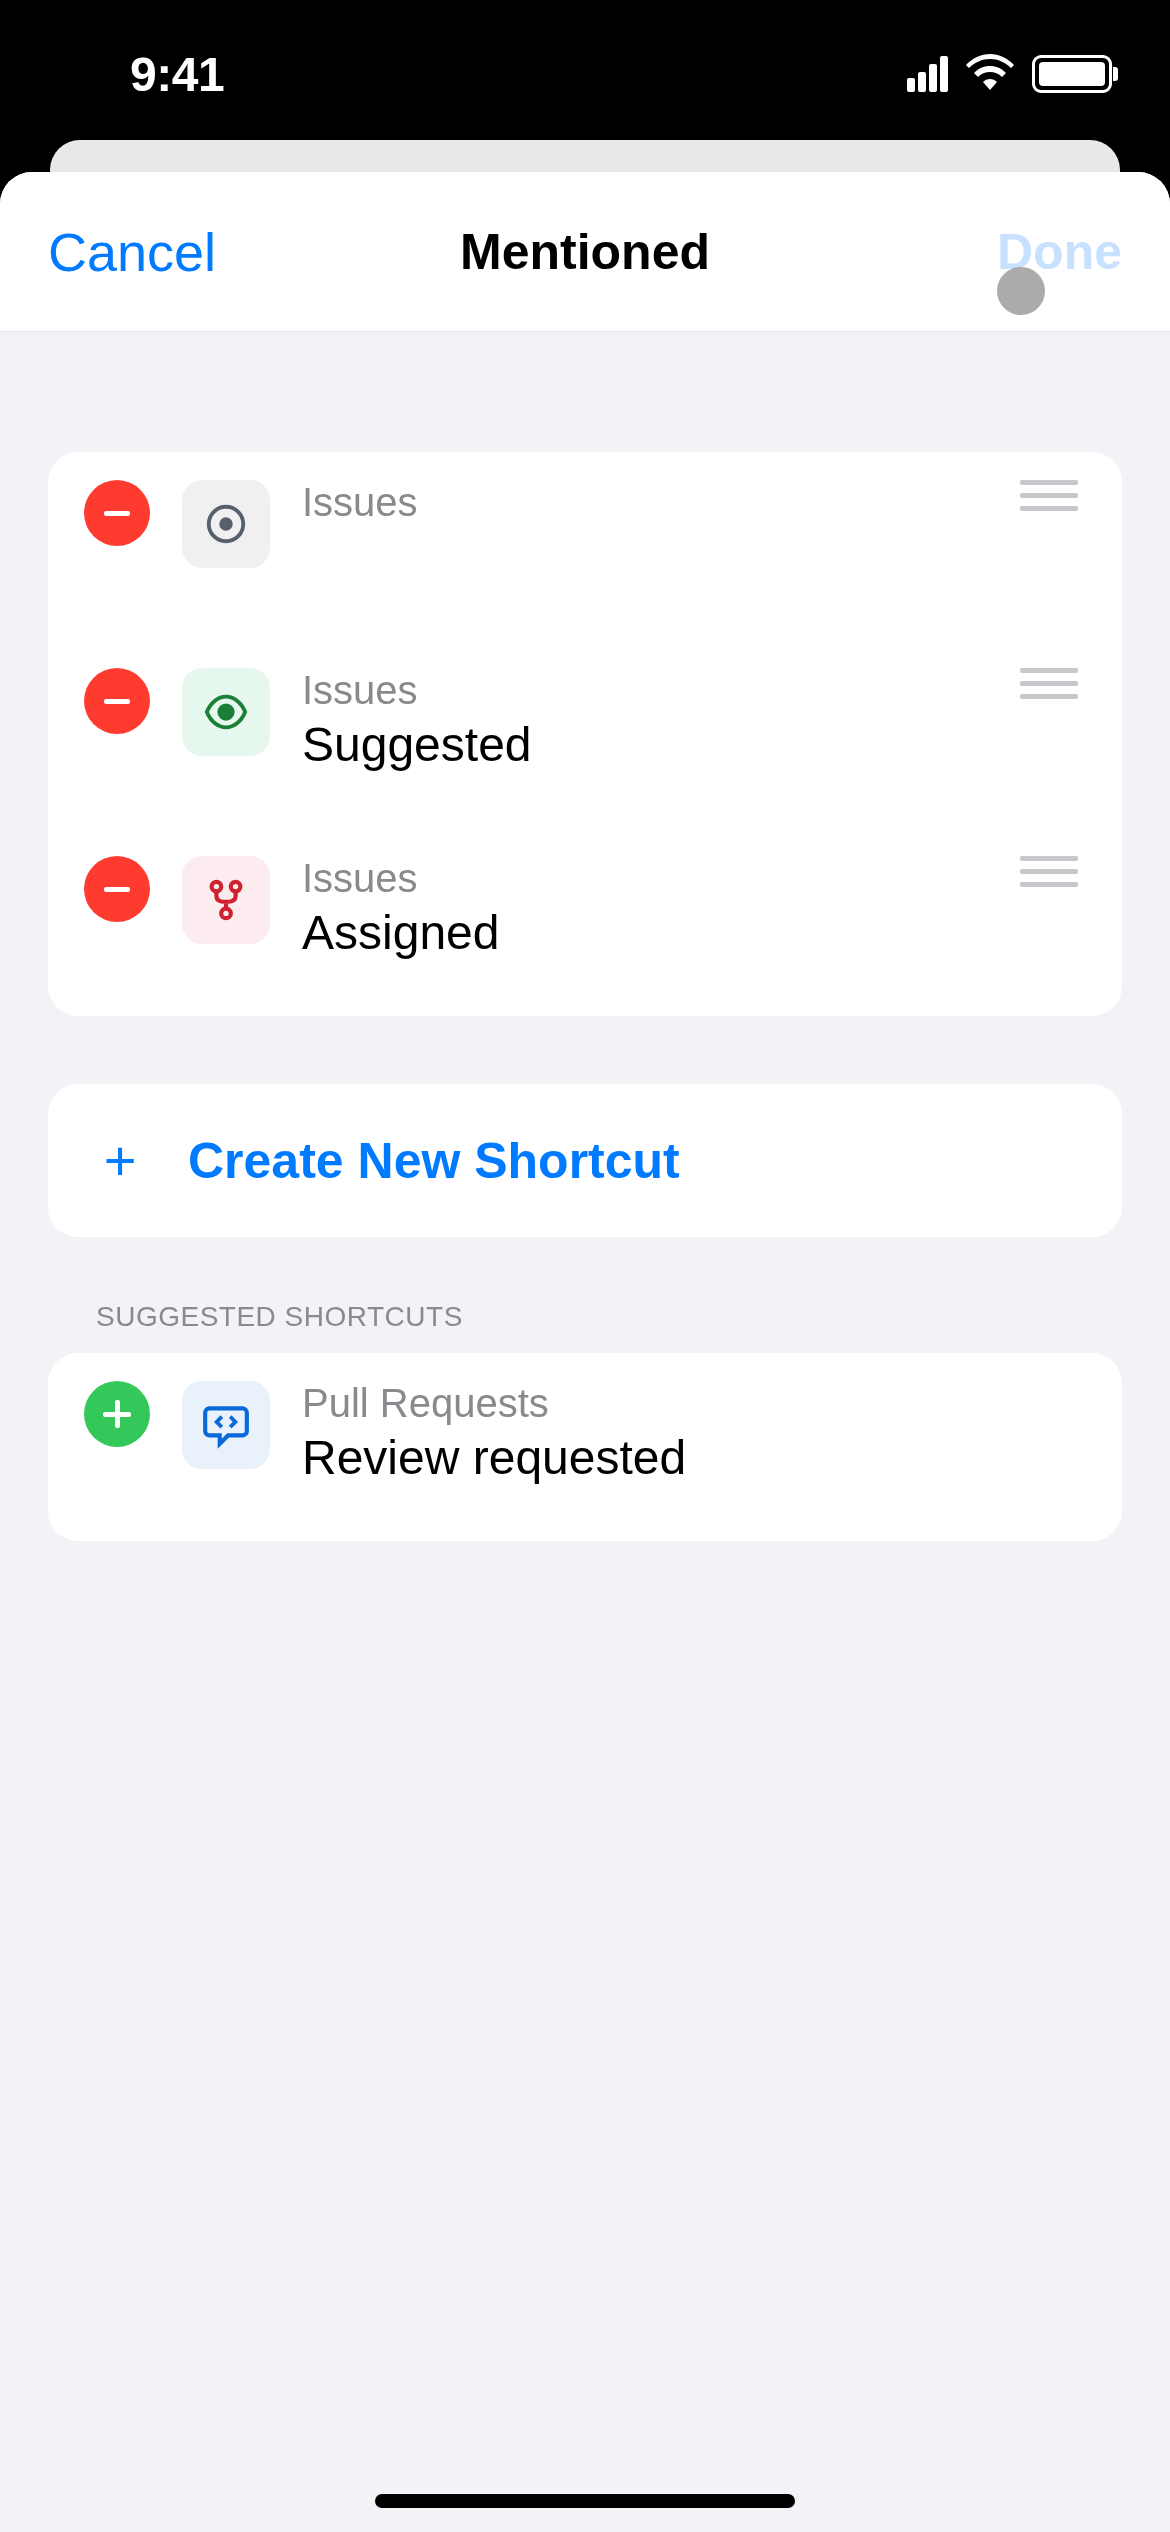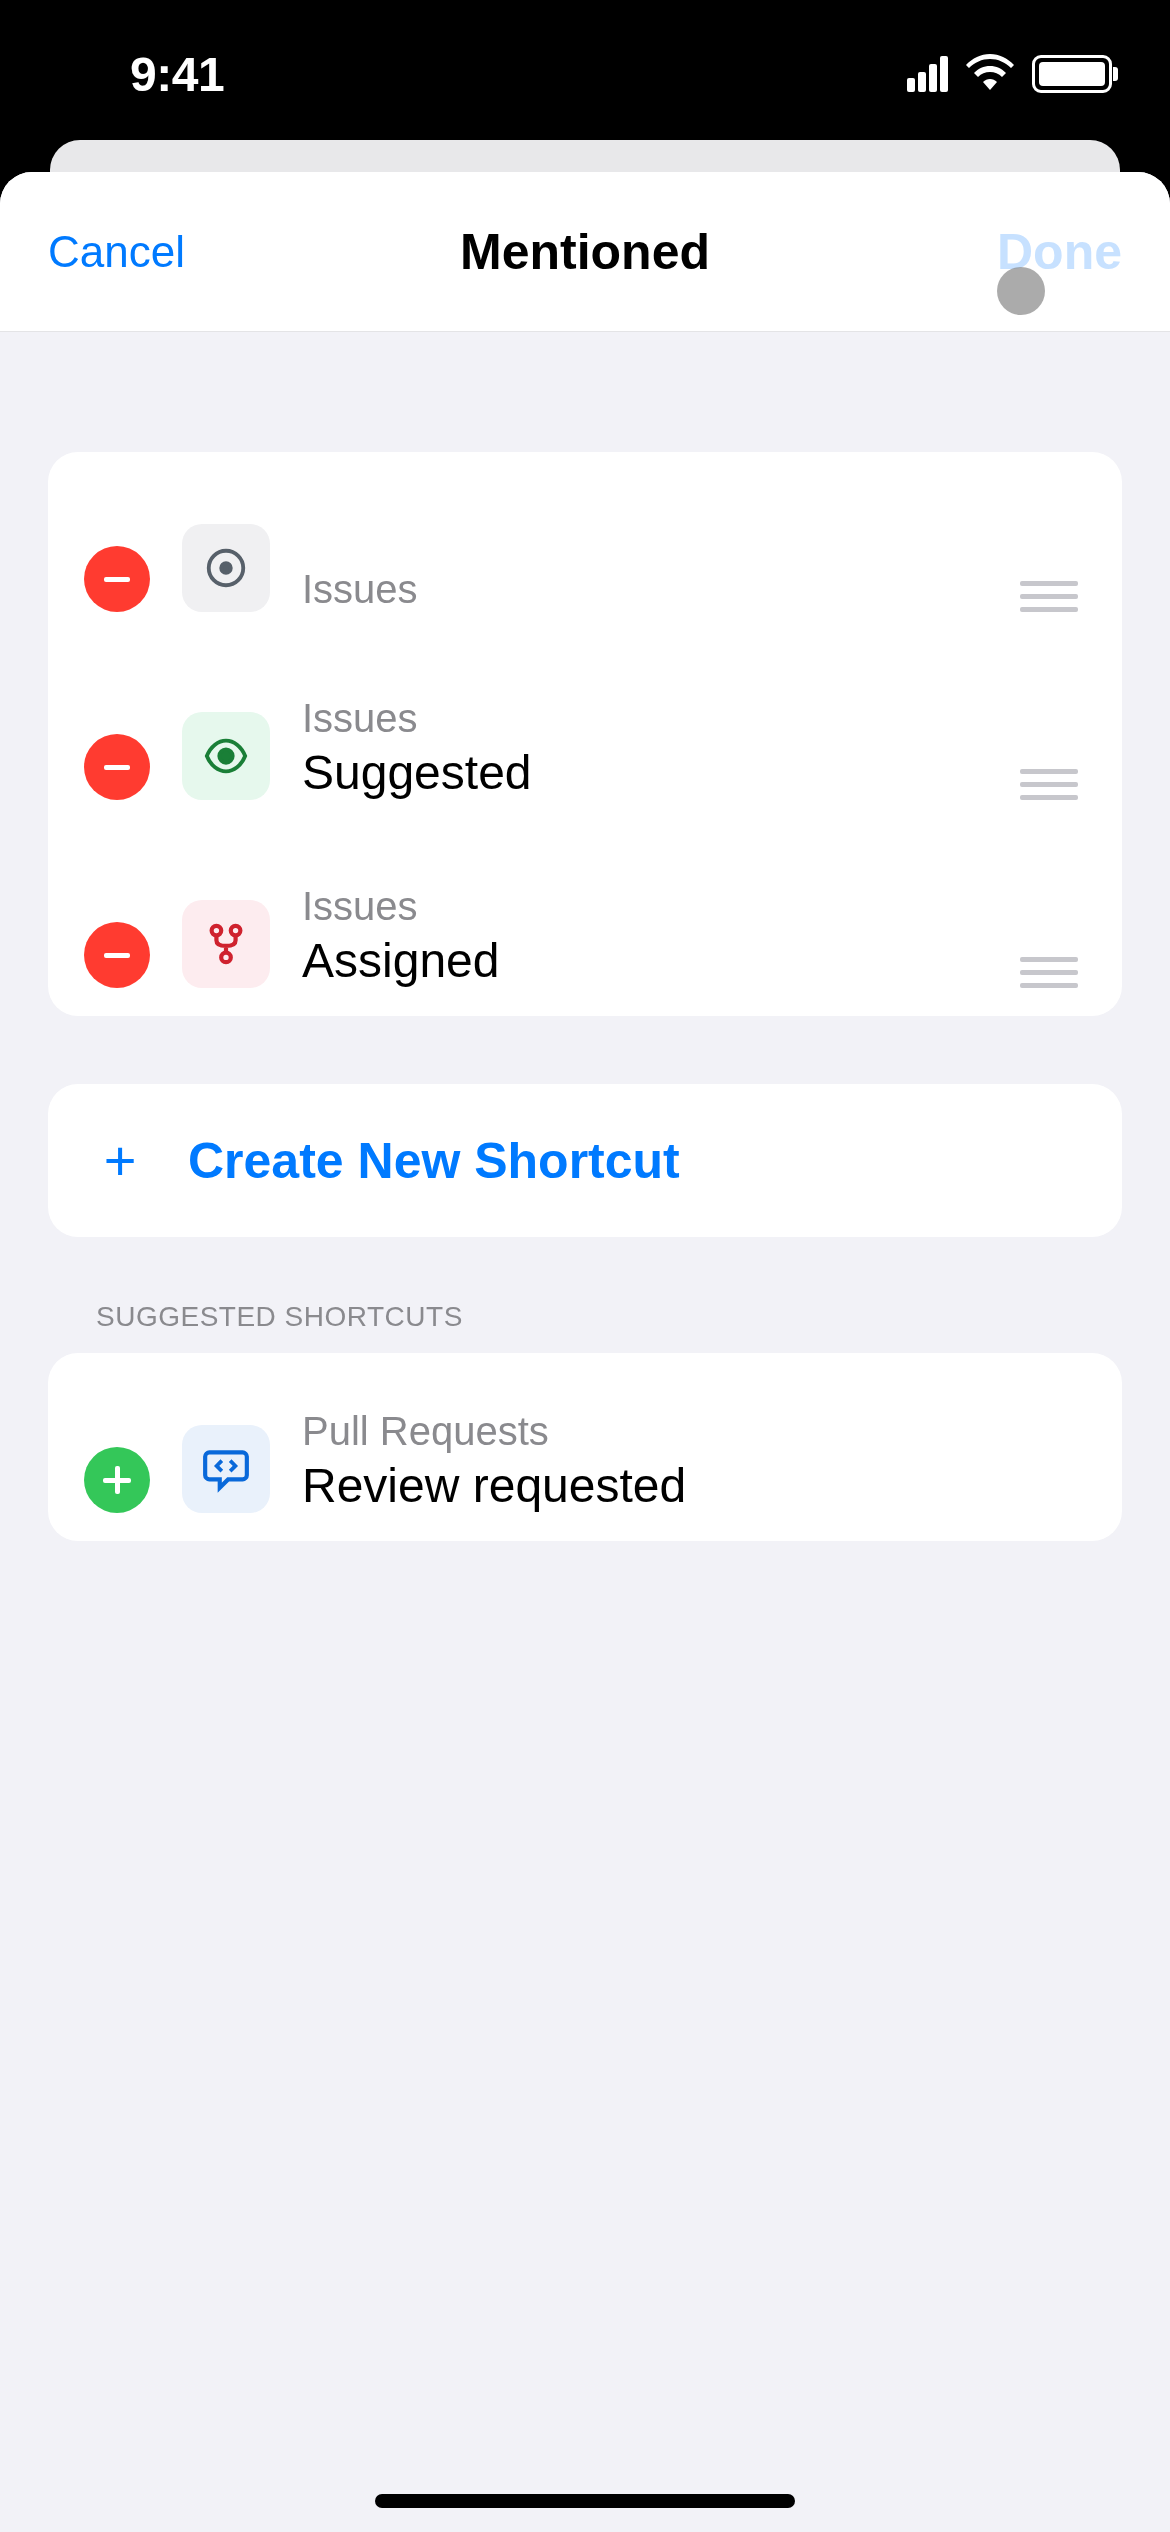--- a/index.html
+++ b/index.html
@@ -112,21 +112,21 @@
       display: flex;
       align-items: center;
       justify-content: space-between;
       padding: 0 48px;
       border-bottom: 1px solid #e4e4e6;
       position: relative;
     }
     
     .cancel-btn {
       color: #007aff;
-      font-size: 44px;
+      font-size: 54px;
       font-weight: 400;
       background: none;
       border: none;
       cursor: pointer;
     }
     
     .modal-title {
       position: absolute;
       left: 50%;
       transform: translateX(-50%);
@@ -161,21 +161,21 @@
     }
     
     .card {
       background: #fff;
       border-radius: 30px;
       overflow: hidden;
     }
     
     .shortcut-row {
       display: flex;
-      align-items: flex-end;
+      align-items: flex-start;
       padding: 28px 36px 28px 36px;
       min-height: 188px;
       gap: 32px;
     }
     
     .action-btn {
       width: 66px;
       height: 66px;
       border-radius: 50%;
       display: flex;

